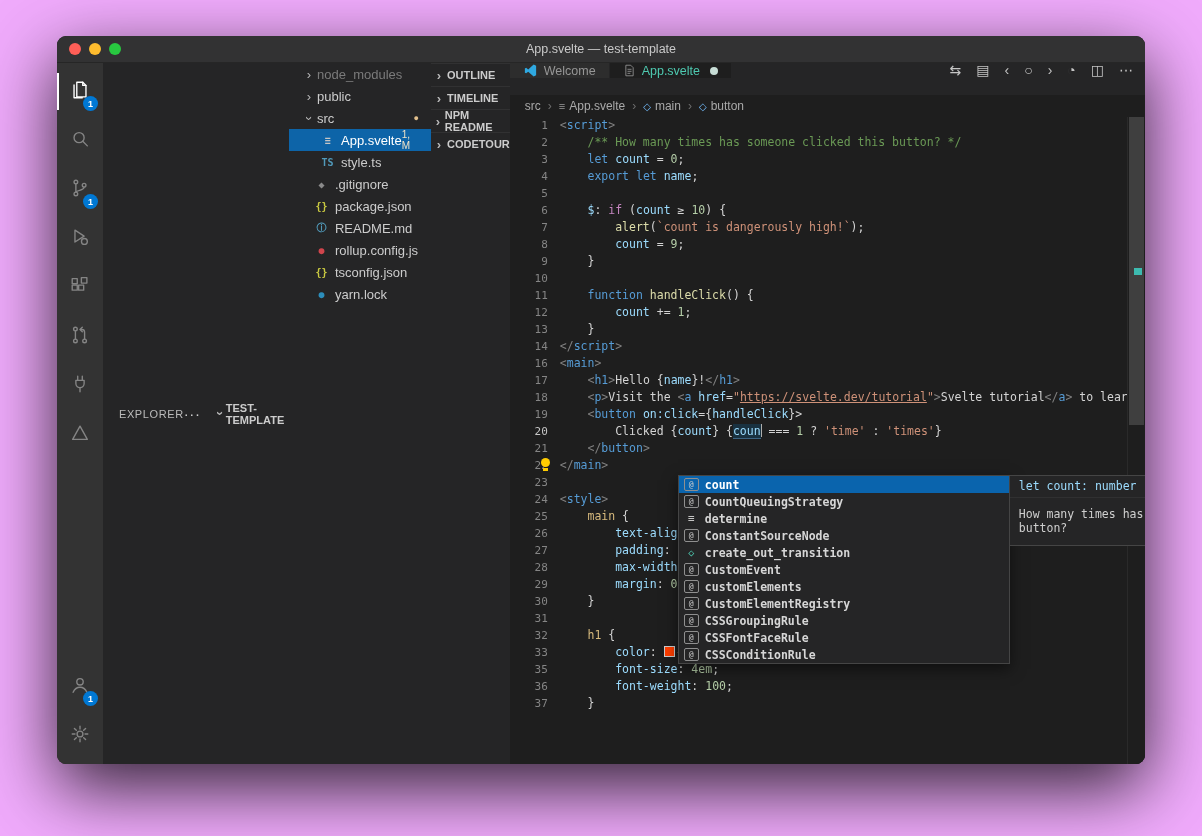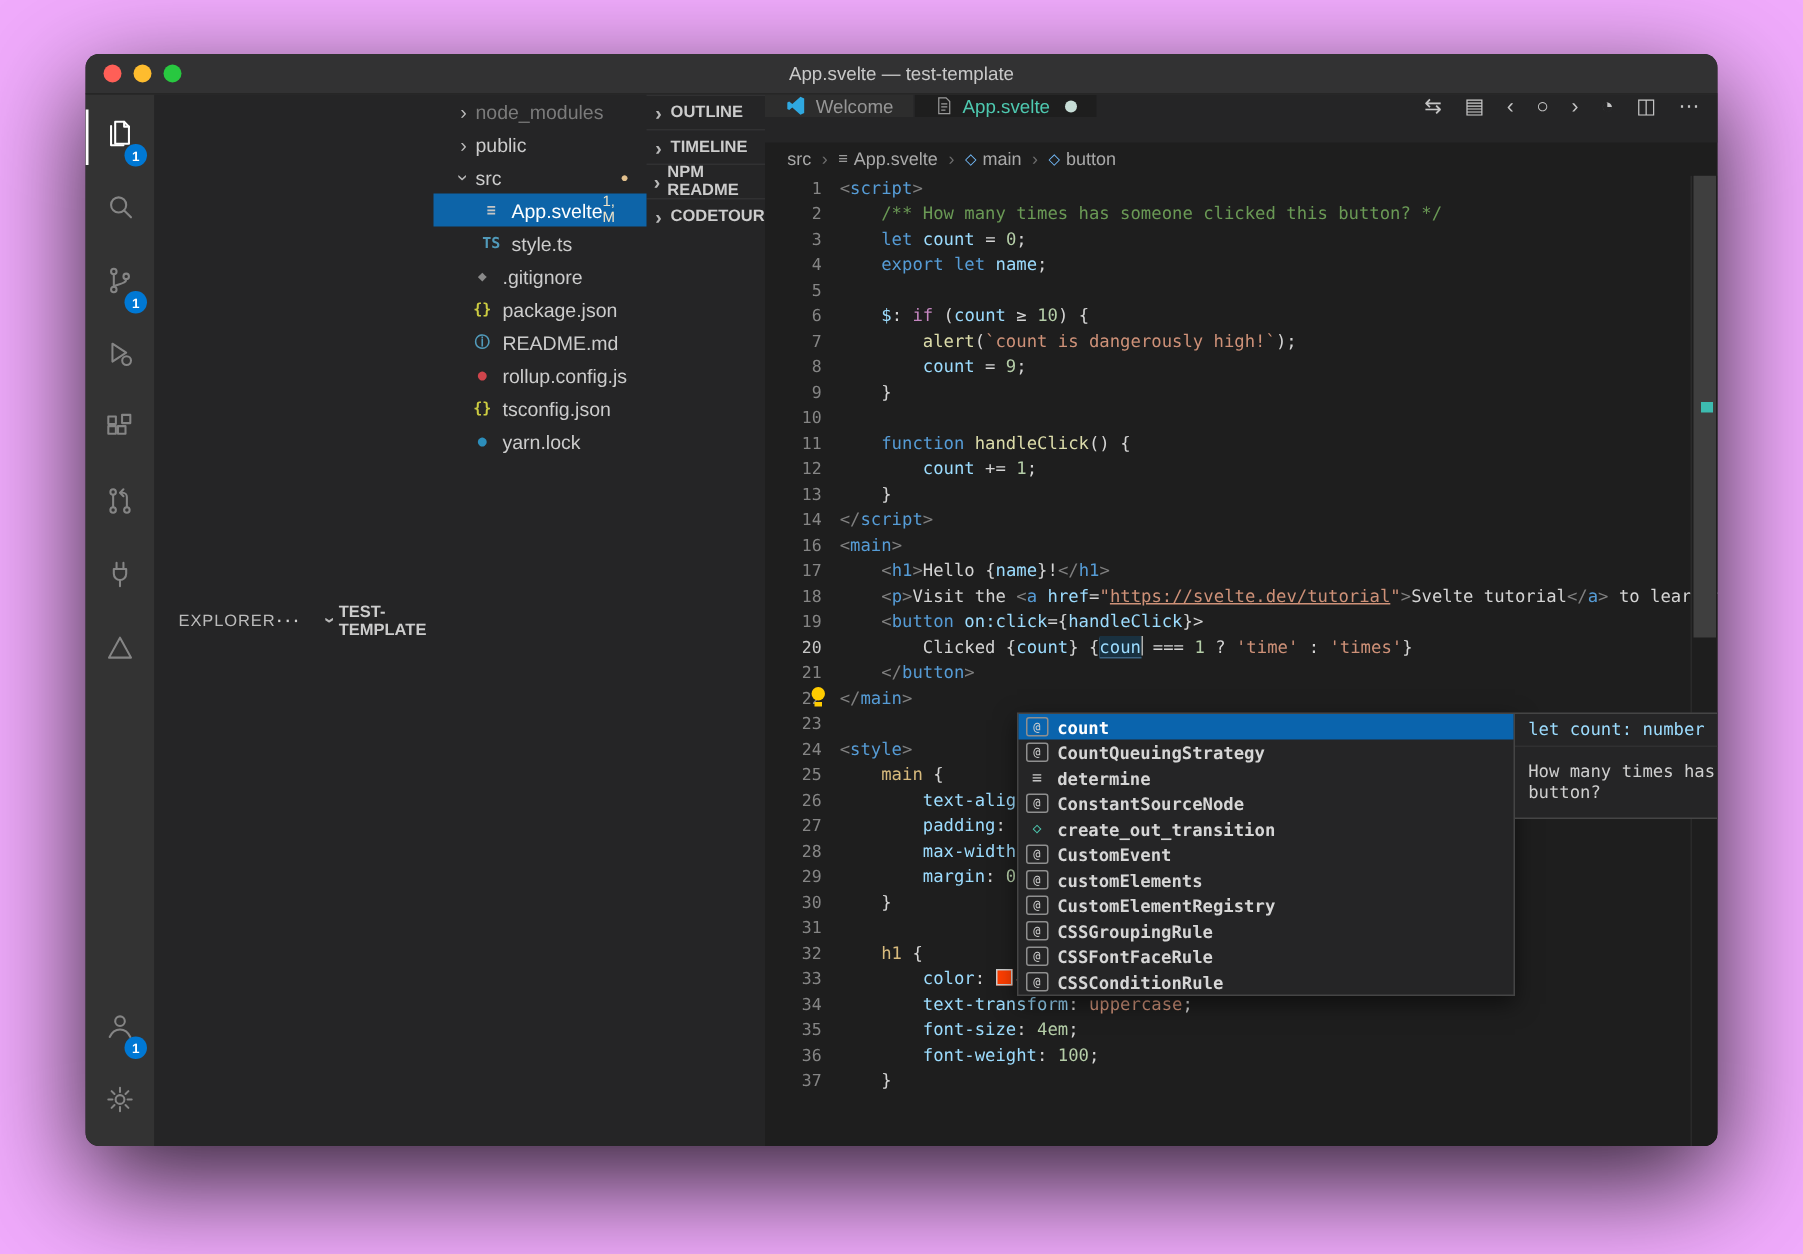--- a/index.html
+++ b/index.html
@@ -351,21 +351,20 @@
               <div class="code-line"><span class="ln">24</span><span class="lc"><span class="tk-pb">&lt;</span><span class="tk-tag">style</span><span class="tk-pb">&gt;</span></span></div>
               <div class="code-line"><span class="ln">25</span><span class="lc"><span class="tk-pln">    </span><span class="tk-csel">main</span><span class="tk-pln"> {</span></span></div>
               <div class="code-line"><span class="ln">26</span><span class="lc"><span class="tk-pln">        </span><span class="tk-cprop">text-align</span><span class="tk-pln">: </span><span class="tk-cval">center</span><span class="tk-pln">;</span></span></div>
               <div class="code-line"><span class="ln">27</span><span class="lc"><span class="tk-pln">        </span><span class="tk-cprop">padding</span><span class="tk-pln">: </span><span class="tk-num">1em</span><span class="tk-pln">;</span></span></div>
               <div class="code-line"><span class="ln">28</span><span class="lc"><span class="tk-pln">        </span><span class="tk-cprop">max-width</span><span class="tk-pln">: </span><span class="tk-num">240px</span><span class="tk-pln">;</span></span></div>
               <div class="code-line"><span class="ln">29</span><span class="lc"><span class="tk-pln">        </span><span class="tk-cprop">margin</span><span class="tk-pln">: </span><span class="tk-num">0</span><span class="tk-pln"> </span><span class="tk-cval">auto</span><span class="tk-pln">;</span></span></div>
               <div class="code-line"><span class="ln">30</span><span class="lc"><span class="tk-pln">    }</span></span></div>
               <div class="code-line"><span class="ln">31</span><span class="lc"></span></div>
               <div class="code-line"><span class="ln">32</span><span class="lc"><span class="tk-pln">    </span><span class="tk-csel">h1</span><span class="tk-pln"> {</span></span></div>
               <div class="code-line"><span class="ln">33</span><span class="lc"><span class="tk-pln">        </span><span class="tk-cprop">color</span><span class="tk-pln">: </span><span class="tk-swatch" style="background:#ff3e00"></span><span class="tk-cval">#ff3e00</span><span class="tk-pln">;</span></span></div>
-              <div class="code-line"><span class="ln">34</span><span class="lc"><span class="tk-pln">        </span><span class="tk-cprop">text-transform</span><span class="tk-pln">: </span><span class="tk-cval">uppercase</span><span class="tk-pln">;</span></span></div>
               <div class="code-line"><span class="ln">35</span><span class="lc"><span class="tk-pln">        </span><span class="tk-cprop">font-size</span><span class="tk-pln">: </span><span class="tk-num">4em</span><span class="tk-pln">;</span></span></div>
               <div class="code-line"><span class="ln">36</span><span class="lc"><span class="tk-pln">        </span><span class="tk-cprop">font-weight</span><span class="tk-pln">: </span><span class="tk-num">100</span><span class="tk-pln">;</span></span></div>
               <div class="code-line"><span class="ln">37</span><span class="lc"><span class="tk-pln">    }</span></span></div>
             </div>
 
           <div class="lightbulb">
             <div class="bulb-head"></div>
               <div class="bulb-base"></div>
           </div>
 

